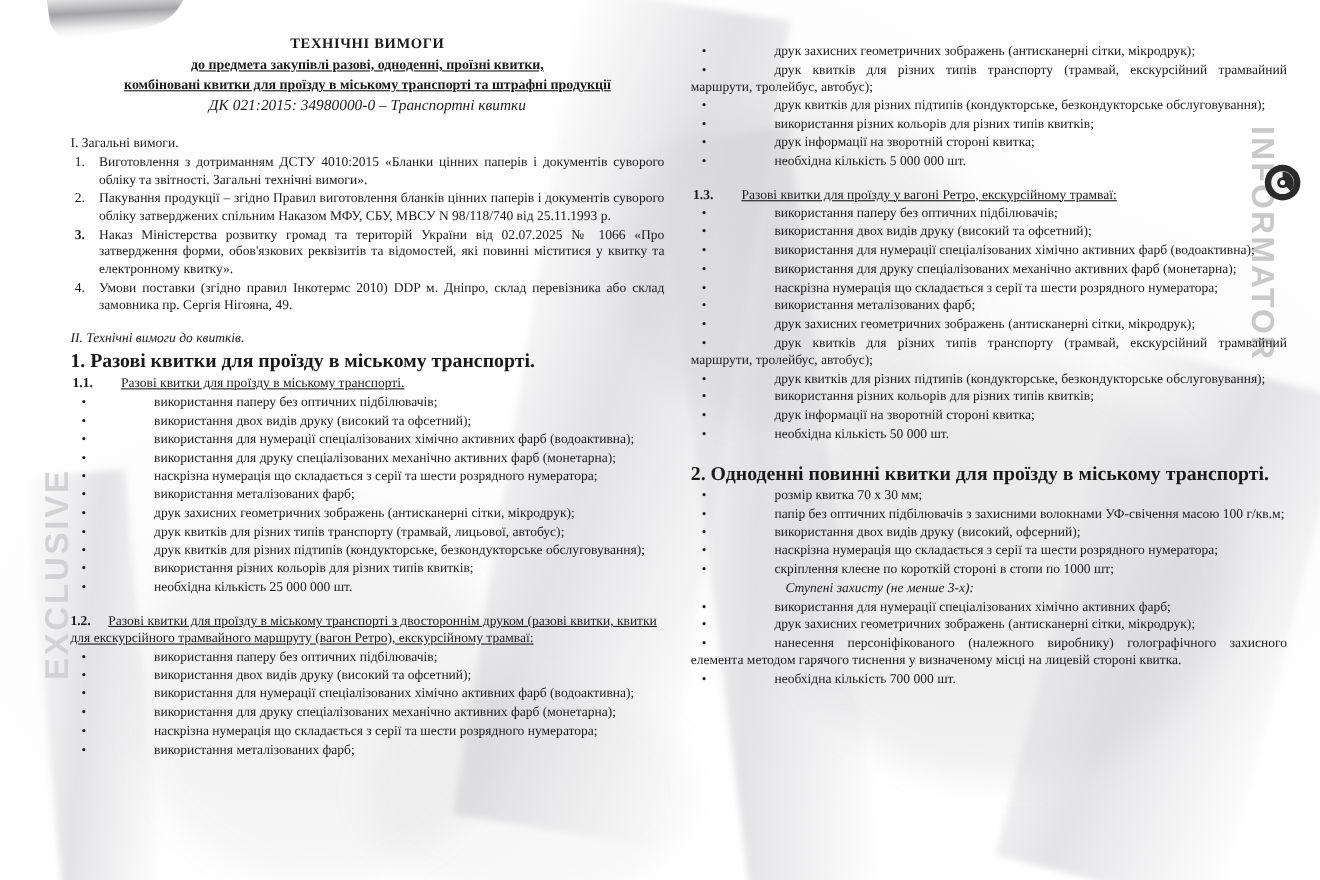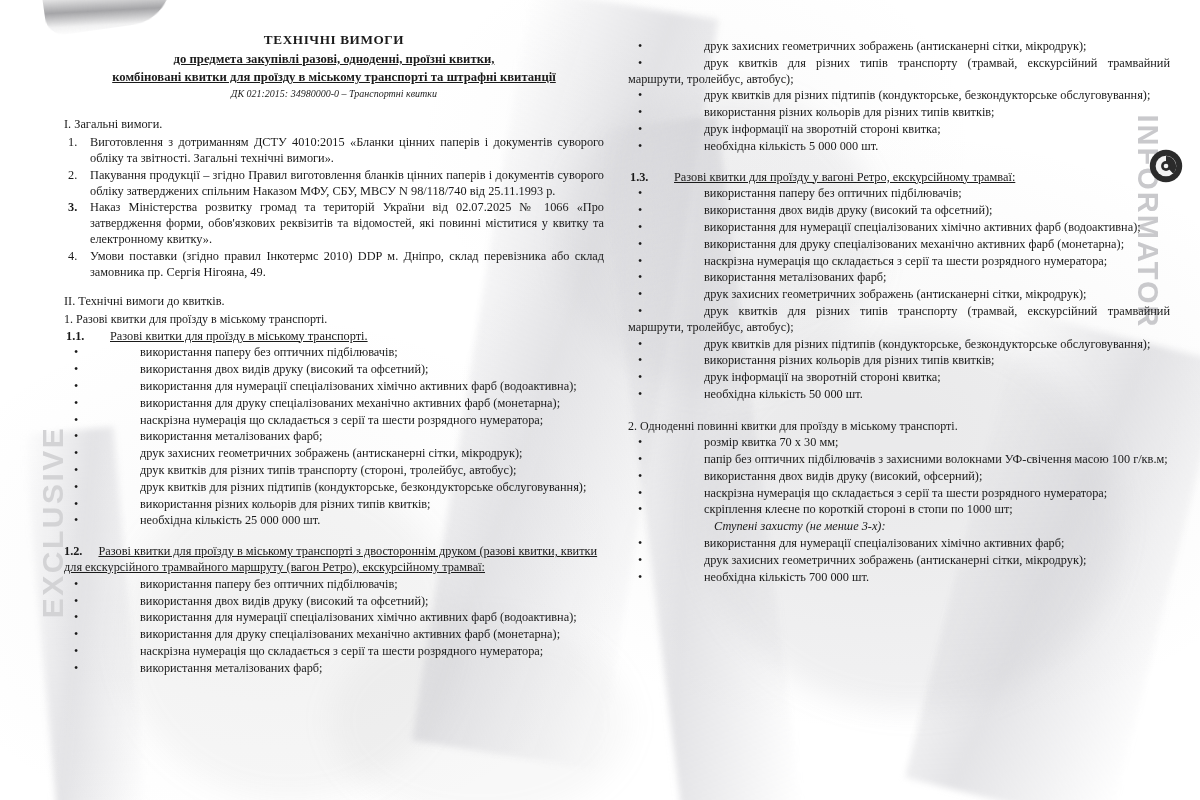--- a/index.html
+++ b/index.html
@@ -125,30 +125,30 @@
     letter-spacing: 0.6px;
   }
   .title-sub {
     font-weight: 700;
     font-size: 12.7px;
     margin-top: 2px;
     text-decoration: underline;
   }
   .title-code {
     font-style: italic;
-    font-size: 10px;
+    font-size: 14px;
     margin-top: 2px;
   }
 
   .sec-head {
     margin-top: 17px;
     font-size: 12.3px;
   }
-  .sec-plain { margin-top: 14px; font-size: 12.3px; }
-  .sec-bold  { font-weight: 400; font-size: 12px; margin-top: 2px; }
+  .sec-plain { margin-top: 14px; font-size: 12.3px; font-style: italic; }
+  .sec-bold  { font-weight: 700; font-size: 18px; margin-top: 2px; }
 
   
   ol.num {
     list-style: none;
     margin: 2px 0 0 0;
     padding: 0;
   }
   ol.num > li {
     position: relative;
     padding-left: 26px;
@@ -231,21 +231,21 @@
   <circle cx="20" cy="20" r="2.6" fill="#f2f2f2"></circle>
 </svg>
 
 <div class="page">
 
   <div class="col col-left">
 
     <div class="title-block">
       <div class="title-main">ТЕХНІЧНІ  ВИМОГИ</div>
       <div class="title-sub">до предмета закупівлі разові, одноденні, проїзні квитки,</div>
-      <div class="title-sub">комбіновані квитки для проїзду в міському транспорті та штрафні квитанції</div>
+      <div class="title-sub">комбіновані квитки для проїзду в міському транспорті та штрафні продукції</div>
       <div class="title-code">ДК 021:2015: 34980000-0 – Транспортні квитки</div>
     </div>
 
     <div class="sec-head">І. Загальні вимоги.</div>
 
     <ol class="num">
       <li>
         <span class="n">1.</span>
         <span>Виготовлення з дотриманням ДСТУ 4010:2015 «Бланки цінних паперів і документів суворого обліку та звітності. Загальні технічні вимоги».</span>
       </li>
@@ -276,21 +276,21 @@
     </div>
 
     <ul class="bul">
       <li><span class="bu"></span><span>використання паперу без оптичних підбілювачів;</span></li>
       <li><span class="bu"></span><span>використання двох видів друку (високий та офсетний);</span></li>
       <li class="just"><span class="bu"></span><span>використання    для  нумерації  спеціалізованих  хімічно  активних  фарб (водоактивна);</span></li>
       <li class="just"><span class="bu"></span><span>використання  для  друку  спеціалізованих  механічно  активних  фарб (монетарна);</span></li>
       <li><span class="bu"></span><span>наскрізна нумерація що складається  з серії  та шести розрядного нумератора;</span></li>
       <li><span class="bu"></span><span>використання металізованих фарб;</span></li>
       <li><span class="bu"></span><span>друк захисних геометричних зображень (антисканерні сітки, мікродрук);</span></li>
-      <li><span class="bu"></span><span>друк квитків для різних типів транспорту (стороні, тролейбус, автобус);</span></li>
+      <li><span class="bu"></span><span>друк квитків для різних типів транспорту (трамвай, лицьової, автобус);</span></li>
       <li class="just"><span class="bu"></span><span>друк  квитків  для  різних  підтипів  (кондукторське,  безкондукторське обслуговування);</span></li>
       <li><span class="bu"></span><span>використання різних кольорів для різних типів квитків;</span></li>
       <li><span class="bu"></span><span>необхідна кількість 25 000 000 шт.</span></li>
     </ul>
 
     <div class="spacer-md"></div>
 
     <div class="subhead wrap">
       <span class="sn">1.2.</span><span class="st">Разові  квитки для проїзду в міському транспорті з двостороннім друком (разові квитки, квитки для   екскурсійного трамвайного маршруту (вагон Ретро), екскурсійному трамваї:</span>
     </div>
@@ -349,16 +349,17 @@
 
     <ul class="bul">
       <li><span class="bu"></span><span>розмір квитка  70 х 30  мм;</span></li>
       <li class="just"><span class="bu"></span><span>папір без оптичних підбілювачів з захисними волокнами УФ-свічення масою 100 г/кв.м;</span></li>
       <li><span class="bu"></span><span>використання двох видів друку (високий, офсерний);</span></li>
       <li><span class="bu"></span><span>наскрізна нумерація що складається  з серії  та шести розрядного нумератора;</span></li>
       <li><span class="bu"></span><span>скріплення клеєне по короткій стороні в стопи по 1000 шт;</span></li>
       <li class="nb">Ступені захисту (не менше 3-х):</li>
       <li><span class="bu"></span><span>використання  для нумерації спеціалізованих хімічно активних фарб;</span></li>
       <li><span class="bu"></span><span>друк захисних геометричних зображень (антисканерні сітки, мікродрук);</span></li>
+      <li class="just"><span class="bu"></span><span>нанесення  персоніфікованого  (належного  виробнику)  голографічного захисного елемента методом гарячого тиснення у визначеному місці на лицевій стороні квитка.</span></li>
       <li><span class="bu"></span><span>необхідна кількість 700 000 шт.</span></li>
     </ul>
   </div>
 </div>
 
 </body></html>

